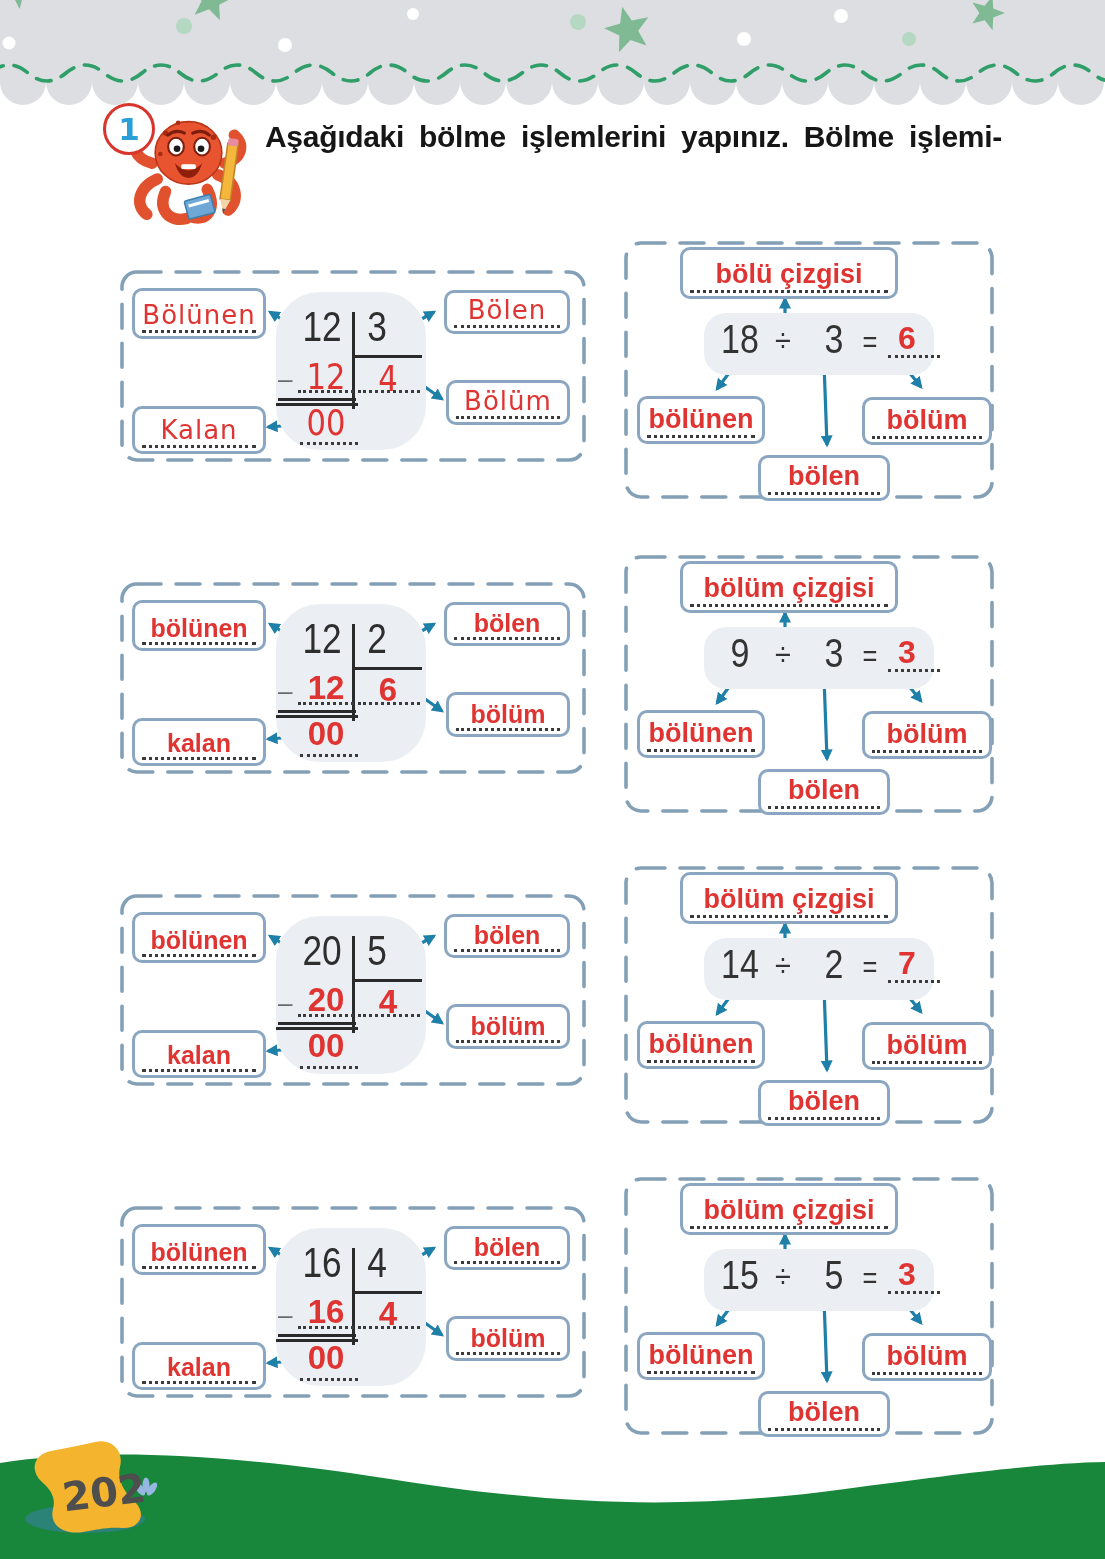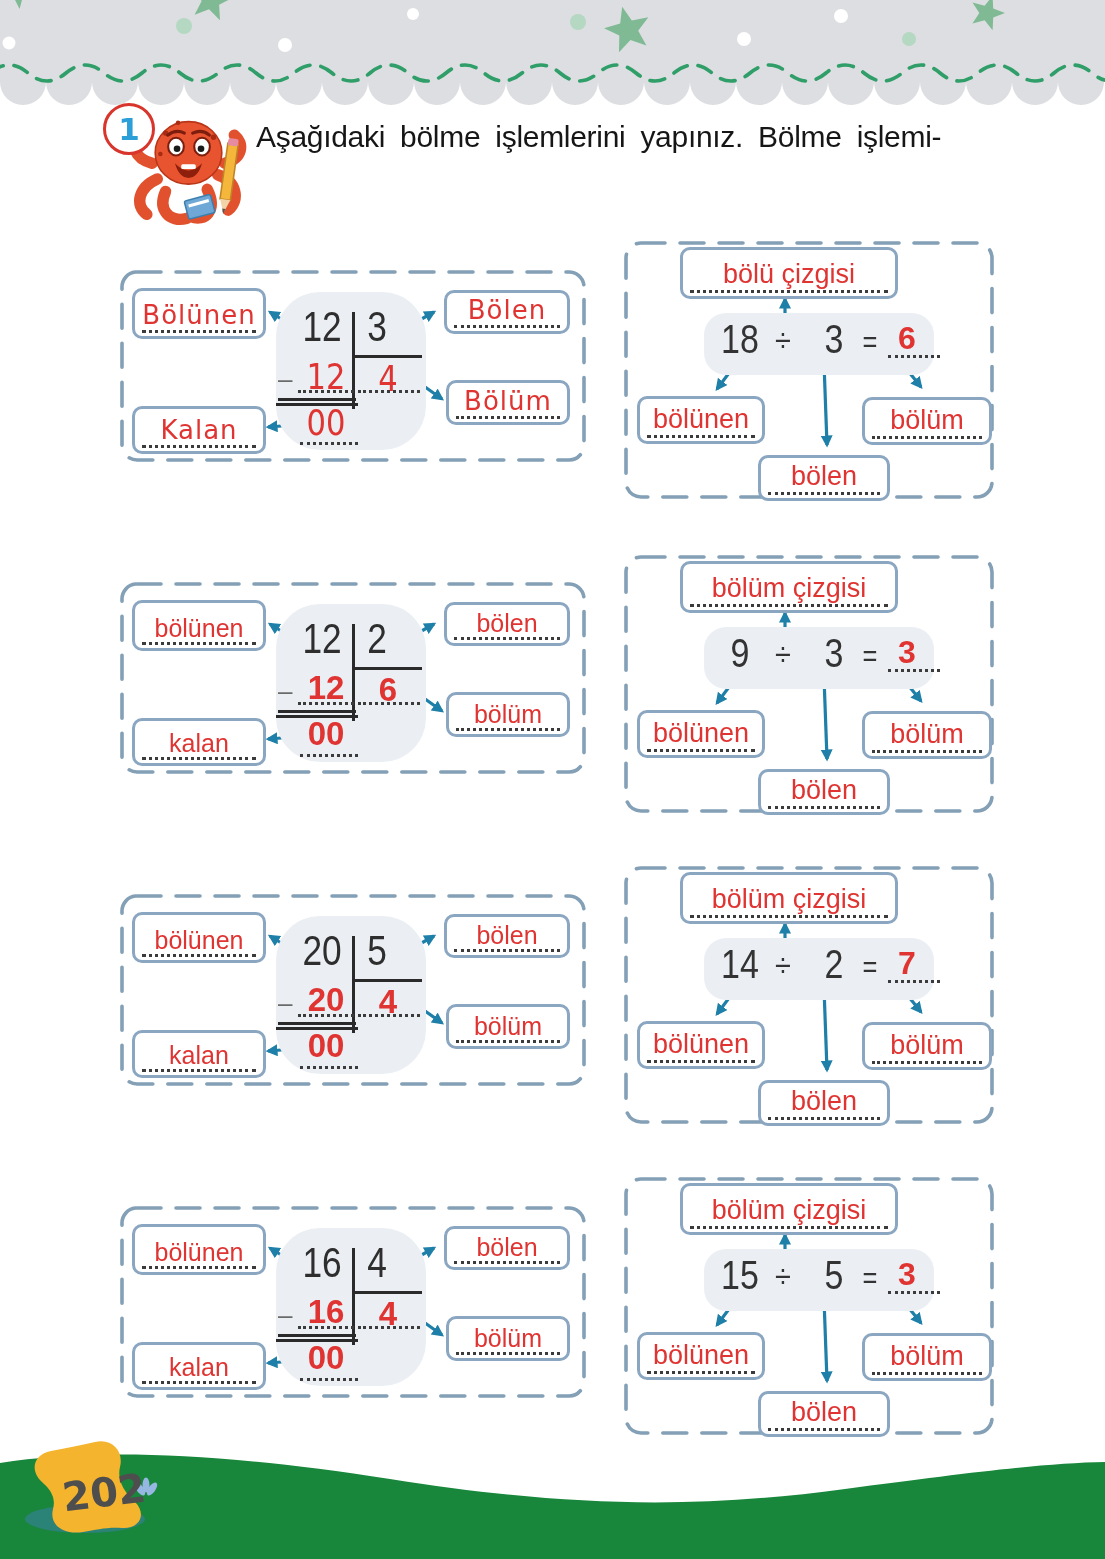--- a/index.html
+++ b/index.html
@@ -7,32 +7,32 @@
         font-family:"Liberation Sans",sans-serif;}
 
   
   .band{position:absolute;left:0;top:0;}
 
   
   .task-badge{position:absolute;left:103px;top:103px;width:46px;height:46px;background:#fff;
       border:3px solid #d8362c;border-radius:50%;display:flex;align-items:center;justify-content:center;
       color:#2d9fd8;font-size:31px;font-weight:700;z-index:3;font-family:"DejaVu Sans",sans-serif;}
   .mascot{position:absolute;left:126px;top:106px;z-index:2;}
-  .instr{position:absolute;left:256px;top:112px;width:790px;color:#161616;
-      font-size:30px;line-height:49px;font-weight:400;word-spacing:7px;letter-spacing:-0.3px;}
+  .instr{position:absolute;left:265px;top:112px;width:790px;color:#161616;
+      font-size:30px;line-height:49px;font-weight:700;word-spacing:7px;letter-spacing:-0.3px;}
 
   
   .dbox{position:absolute;}
   .dbox .layer{position:absolute;left:0;top:0;}
   .dashrect{fill:none;stroke:#83a0b6;stroke-width:3.6;stroke-dasharray:24 15;stroke-linecap:round;}
   .arr{stroke:#1e7fa8;stroke-width:3.2;marker-end:url(#ah);}
 
   .lbl{position:absolute;background:#fff;border:3.5px solid #8ba6c1;border-radius:10px;}
   .lbl .line{position:absolute;left:7px;right:7px;bottom:3px;border-bottom:3px dotted #3b3b3b;
-      text-align:center;color:#df3431;font-weight:400;font-size:25px;line-height:1.02;
+      text-align:center;color:#df3431;font-weight:700;font-size:25px;line-height:1.02;
       padding-bottom:1px;white-space:nowrap;}
   .hand .lbl .line{font-weight:400;letter-spacing:1px;font-size:26px;font-family:"DejaVu Sans",sans-serif;}
 
   
   .blob{position:absolute;left:158px;top:24px;width:150px;height:158px;background:#ebeff4;border-radius:44px;}
   .num{position:absolute;text-align:center;color:#2e2e2e;font-size:43px;font-weight:400;
        font-family:"Liberation Sans",sans-serif;transform:scaleX(.82);line-height:1;}
   .rnum{position:absolute;text-align:center;color:#df3431;font-size:33px;font-weight:700;line-height:1;}
   .hand .rnum{font-weight:400;font-size:36px;transform:scaleX(.85);font-family:"DejaVu Sans",sans-serif;}
   .vline{position:absolute;left:234px;top:44px;width:3px;height:97px;background:#2a2a2a;}

